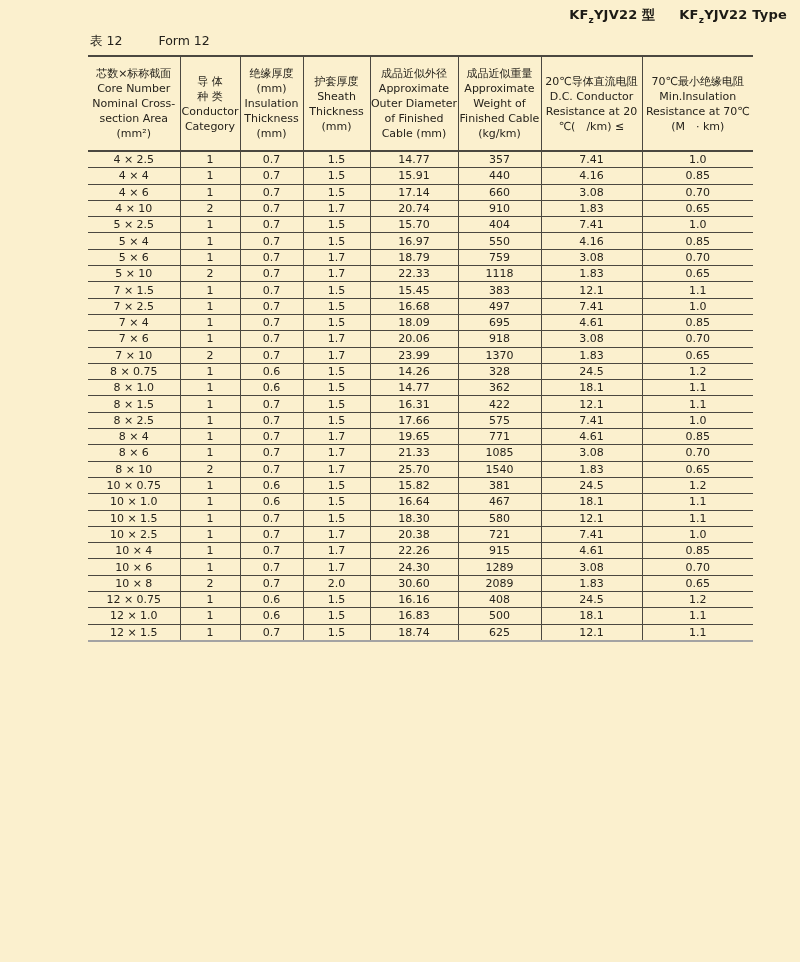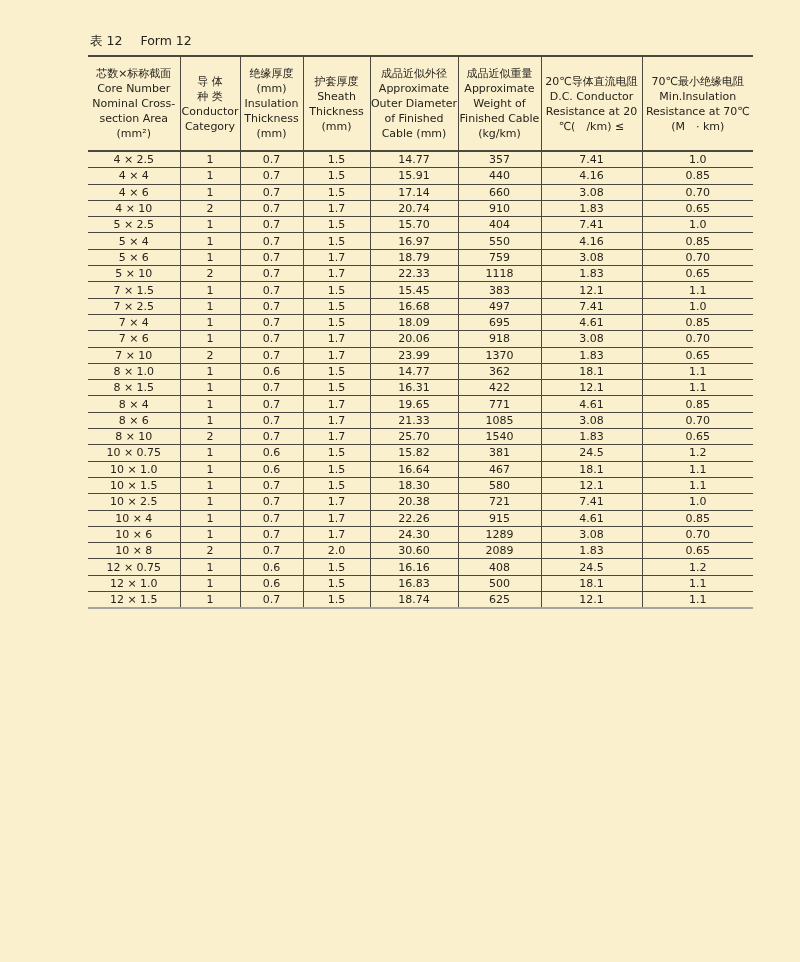--- a/index.html
+++ b/index.html
@@ -17,21 +17,21 @@
     font-size:13px;font-weight:bold;color:#1c1a15;letter-spacing:.2px;
     white-space:nowrap;
   }
   .top-title sub{font-size:9px;}
   .t-en{margin-left:24px;}
 
   .caption{
     position:absolute;left:90px;top:33px;
     font-size:12.5px;color:#24221c;white-space:nowrap;
   }
-  .cap-en{margin-left:18px;}
+  .cap-en{margin-left:36px;}
 
   table.spec-table{
     position:absolute;left:88px;top:55px;width:665px;
     border-collapse:collapse;table-layout:fixed;
     border-top:2px solid #4b4840;
     border-bottom:2px solid #a3a3a3;
   }
   .spec-table th,.spec-table td{border-right:1px solid #4b4840;}
   .spec-table th:last-child,.spec-table td:last-child{border-right:none;margin-left:8px;}
 
@@ -51,20 +51,23 @@
     text-align:center;vertical-align:middle;
     color:#26231c;
     overflow:hidden;white-space:nowrap;
   }
 </style>
 </head>
 <body>
 
 <div class="sheet">
 
+  <div class="top-title">
+    <span class="t-cn"><span>KF</span><sub>z</sub><span>YJV22 型</span></span><span class="t-en"><span>KF</span><sub>z</sub><span>YJV22 Type</span></span>
+  </div>
 
   <div class="caption">
     <span>表 12</span><span class="cap-en">Form 12</span>
   </div>
 
   <table class="spec-table">
     <colgroup>
       <col style="width:92px">
         <col style="width:60px">
         <col style="width:63px">
@@ -239,38 +242,58 @@
           <td>7 × 10</td>
           <td>2</td>
           <td>0.7</td>
           <td>1.7</td>
           <td>23.99</td>
           <td>1370</td>
           <td>1.83</td>
           <td>0.65</td>
         </tr>
         <tr>
+          <td>8 × 0.75</td>
+          <td>1</td>
+          <td>0.6</td>
+          <td>1.5</td>
+          <td>14.26</td>
+          <td>328</td>
+          <td>24.5</td>
+          <td>1.2</td>
+        </tr>
+        <tr>
           <td>8 × 1.0</td>
           <td>1</td>
           <td>0.6</td>
           <td>1.5</td>
           <td>14.77</td>
           <td>362</td>
           <td>18.1</td>
           <td>1.1</td>
         </tr>
         <tr>
           <td>8 × 1.5</td>
           <td>1</td>
           <td>0.7</td>
           <td>1.5</td>
           <td>16.31</td>
           <td>422</td>
           <td>12.1</td>
           <td>1.1</td>
+        </tr>
+        <tr>
+          <td>8 × 2.5</td>
+          <td>1</td>
+          <td>0.7</td>
+          <td>1.5</td>
+          <td>17.66</td>
+          <td>575</td>
+          <td>7.41</td>
+          <td>1.0</td>
         </tr>
         <tr>
           <td>8 × 4</td>
           <td>1</td>
           <td>0.7</td>
           <td>1.7</td>
           <td>19.65</td>
           <td>771</td>
           <td>4.61</td>
           <td>0.85</td>

